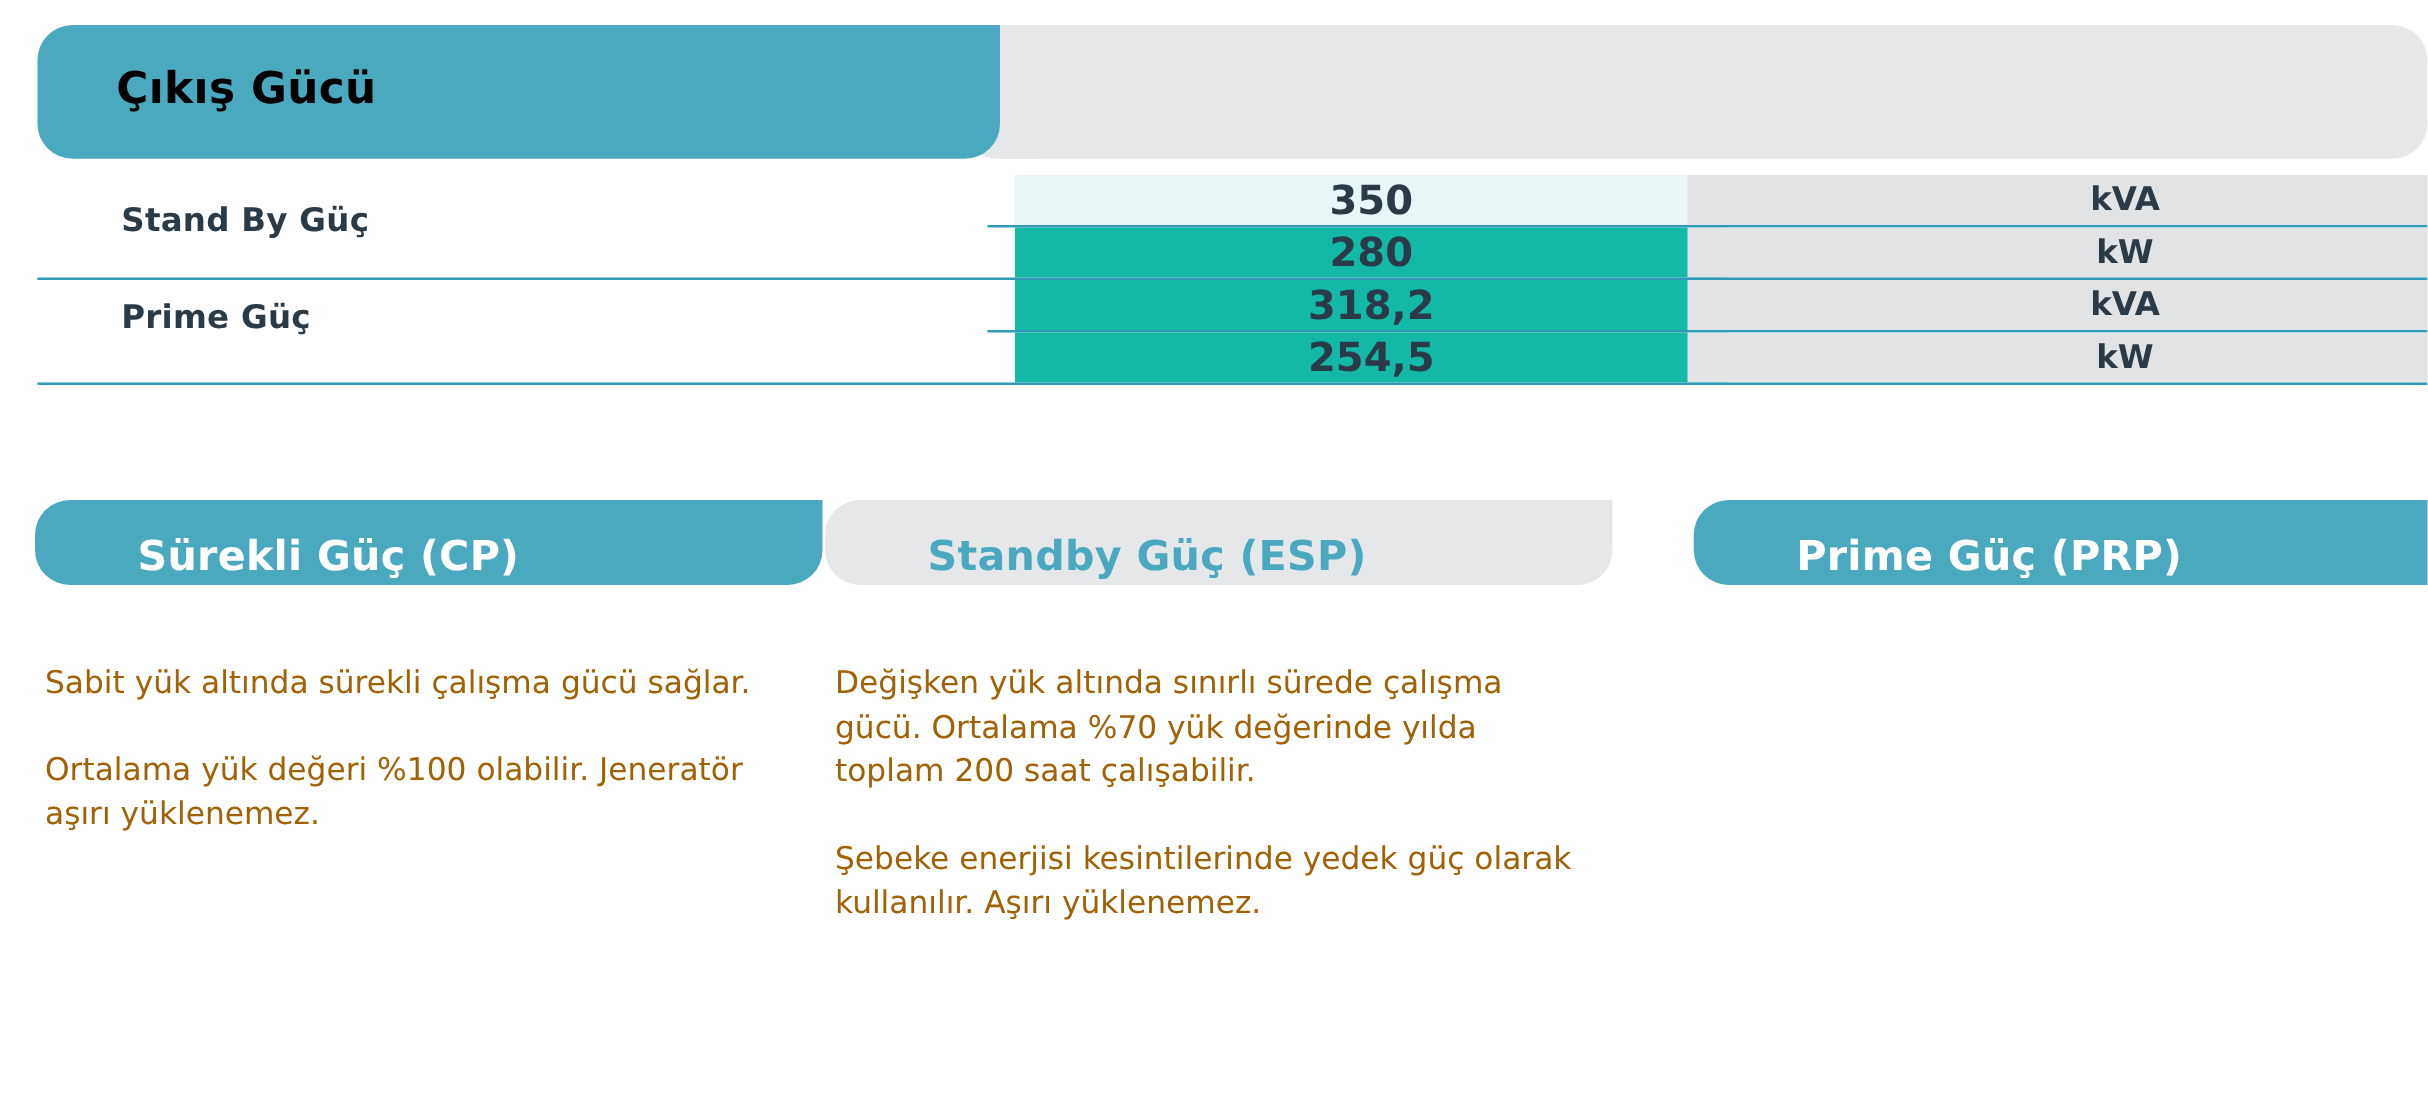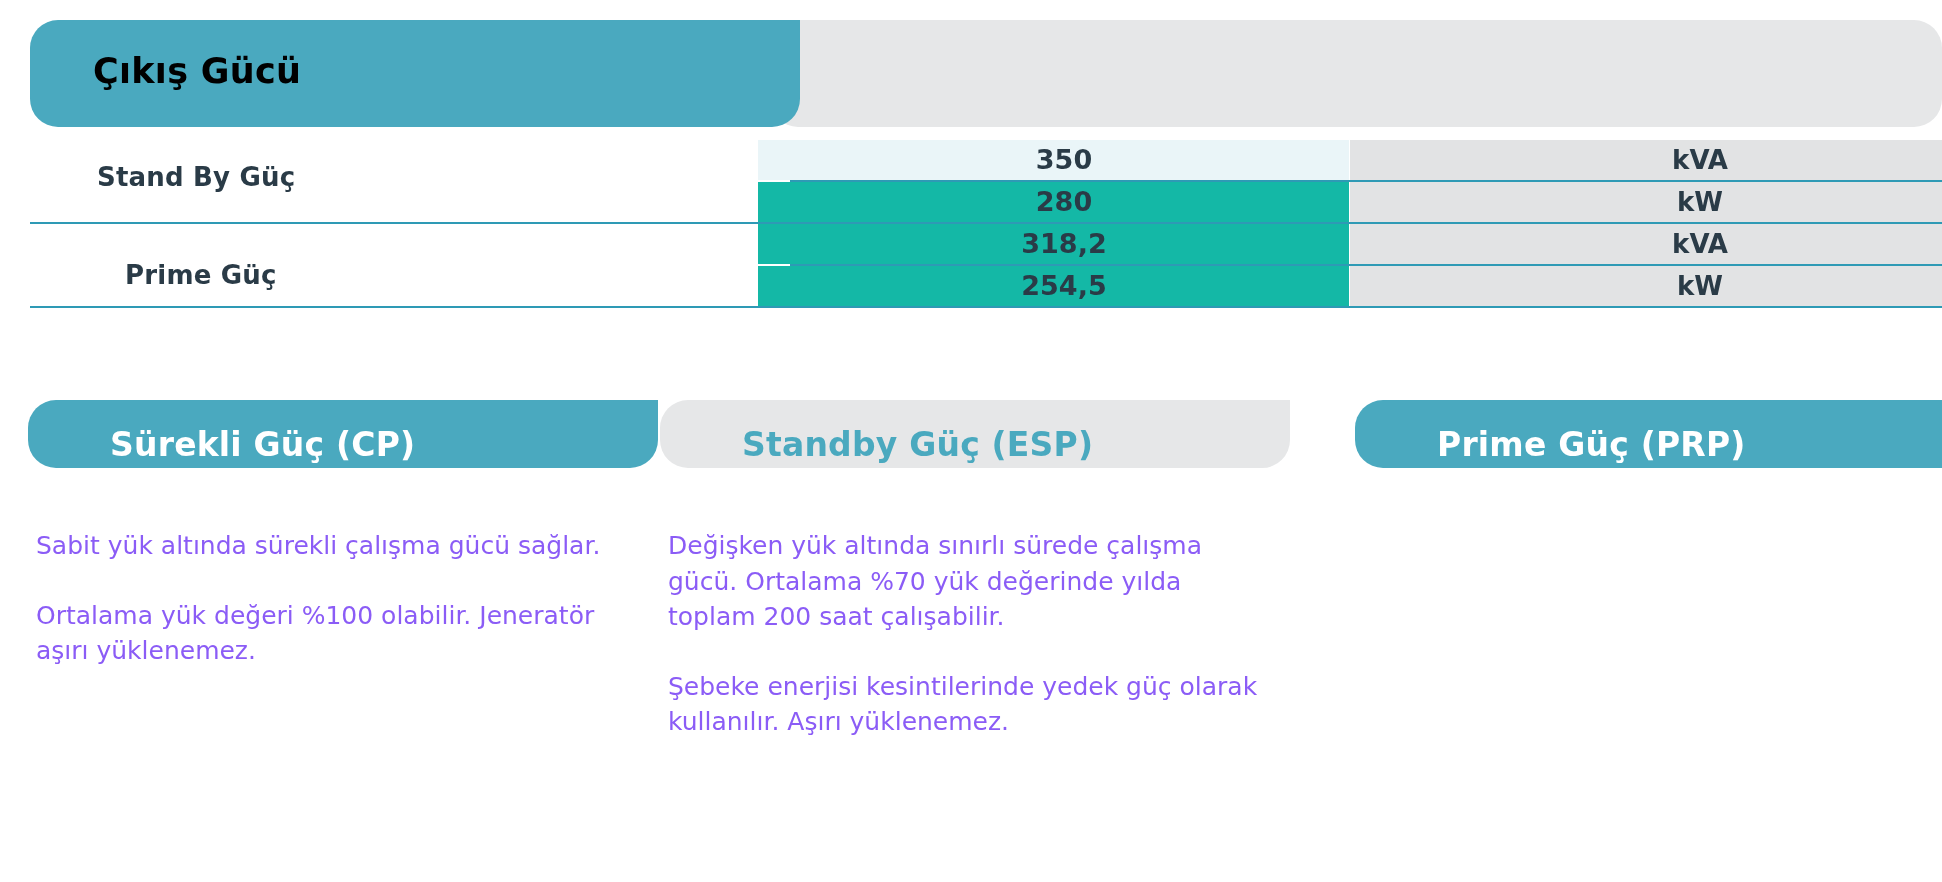--- a/index.html
+++ b/index.html
@@ -89,29 +89,28 @@
     position: absolute;
     left: 67px;
     font-size: 26px;
     font-weight: 700;
     color: #2a3b47;
     letter-spacing: 0.2px;
   }
 
   .pcell-value {
     position: absolute;
-    left: 728px;
+    left: 782px;
     width: 570px;
     height: 40px;
     line-height: 40px;
     text-align: center;
-    font-size: 27px;
+    font-size: 32px;
     font-weight: 700;
     color: #2a3b47;
-    padding-left: 21px;
   }
   .val-light { background: #eaf5f8; }
   .val-lighter { background: #14b8a6; }
 
   .pcell-unit {
     position: absolute;
     left: 1320px;
     width: 700px;
     height: 40px;
     line-height: 40px;
@@ -124,21 +123,21 @@
 
   .hline {
     position: absolute;
     height: 2px;
     background: #2e9ab5;
   }
   .hline.full { left: 0; width: 1912px; }
   .hline.right { left: 760px; width: 1152px; }
 
   .rowlabel-1 { top: 22px; }
-  .rowlabel-2 { top: 120px; margin-left: 28px; }
+  .rowlabel-2 { top: 99px; }
 
   
   .cards {
     position: absolute;
     left: 0;
     top: 400px;
     width: 1942px;
     height: 482px;
   }
 
@@ -171,21 +170,21 @@
   }
   .card-head.teal .card-title { color: #ffffff; }
   .card-head.grey .card-title { color: #4aa9bf; }
 
   .card-body {
     position: absolute;
     top: 128px;
     width: 600px;
     font-size: 25px;
     line-height: 1.42;
-    color: #8b5cf6;
+    color: #a16207;
   }
   .card-1 .card-body { left: 8px; }
   .card-2 .card-body { left: 8px; }
   .card-3 .card-body { left: 14px; }
 
   .card-body p {
     margin: 0 0 34px 0;
   }
   .card-body p:last-child { margin-bottom: 0; }
 </style>

